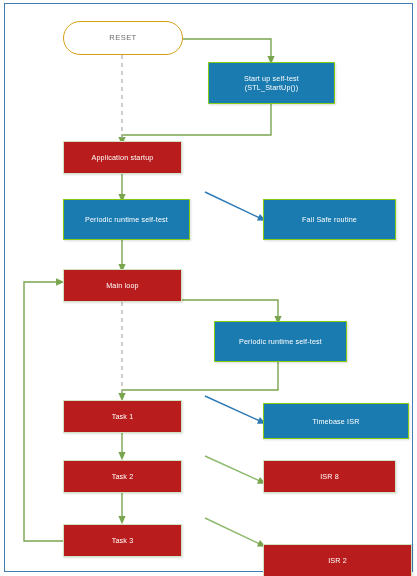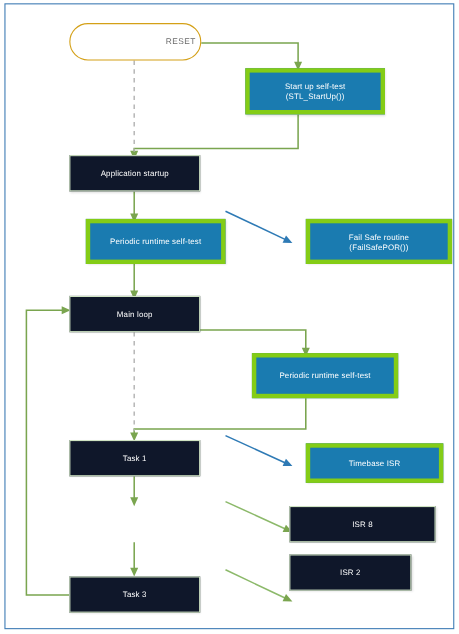--- a/index.html
+++ b/index.html
@@ -49,31 +49,30 @@
     letter-spacing: 0.15px;
     padding: 2px 4px;
   }
   .node .lines {
     display: block;
     width: 100%;
   }
   .node .l2 { display: block; }
 
   .node.green {
-    background: #0f172a;
+    background: #b91c1c;
     border: 1px solid #cfe3c2;
     box-shadow: 1px 1px 2px rgba(0,0,0,0.12);
     color: #ffffff;
   }
   .node.blue {
     background: #1a7bb0;
-    border: 4px solid #84cc16;
+    border: 1px solid #84cc16;
     box-shadow: 1px 1px 2px rgba(0,0,0,0.14);
     color: #ffffff;
-    margin-left: 15px;
   }
   .node.capsule {
     background: #ffffff;
     border: 1.3px solid #d4a017;
     border-radius: 22px;
     color: #6b6b6b;
     font-size: 7.6px;
     letter-spacing: 0.4px;
     box-shadow: none;
   }
@@ -122,21 +121,21 @@
 
     <path d="M205,456 L262,482" fill="none" stroke="#8cb96a" stroke-width="1.4" marker-end="url(#agreen)"></path>
 
     <path d="M122,493 L122,520" fill="none" stroke="#7aa54f" stroke-width="1.4" marker-end="url(#agreen)"></path>
 
     <path d="M205,518 L262,545" fill="none" stroke="#8cb96a" stroke-width="1.4" marker-end="url(#agreen)"></path>
 
     <path d="M63,541 L24,541 L24,282 L60,282" fill="none" stroke="#7aa54f" stroke-width="1.4" marker-end="url(#agreen)"></path>
   </svg>
 
-  <div class="node capsule" style="left:63px; top:21px; width:120px; height:34px;text-align:right;">
+  <div class="node capsule" style="left:63px; top:21px; width:120px; height:34px;">
     <span class="lines">
       <span>RESET</span>
     </span>
   </div>
 
   <div class="node blue" style="left:208px; top:62px; width:127px; height:42px;">
     <span class="lines">
       <span>Start up self-test</span>
       <span class="l2">(STL_StartUp())</span>
     </span>
@@ -150,21 +149,20 @@
 
   <div class="node blue" style="left:63px; top:199px; width:127px; height:41px;">
     <span class="lines">
       <span>Periodic runtime self-test</span>
     </span>
   </div>
 
   <div class="node blue" style="left:263px; top:199px; width:133px; height:41px;justify-content:center;">
     <span class="lines">
       <span>Fail Safe routine</span>
-      <span class="l2">(FailSafePOR())</span>
     </span>
   </div>
 
   <div class="node green" style="left:63px; top:269px; width:119px; height:33px;">
     <span class="lines">
       <span>Main loop</span>
     </span>
   </div>
 
   <div class="node blue" style="left:214px; top:321px; width:133px; height:41px;">
@@ -172,38 +170,43 @@
       <span>Periodic runtime self-test</span>
     </span>
   </div>
 
   <div class="node green" style="left:63px; top:400px; width:119px; height:33px;justify-content:center;">
     <span class="lines">
       <span>Task 1</span>
     </span>
   </div>
 
-  <div class="node blue" style="left:263px; top:403px; width:125px; height:36px;">
+  <div class="node blue" style="left:263px; top:403px; width:146px; height:36px;">
     <span class="lines">
       <span>Timebase ISR</span>
     </span>
   </div>
 
+  <div class="node green" style="left:63px; top:460px; width:119px; height:33px;">
+    <span class="lines">
+      <span>Task 2</span>
+    </span>
+  </div>
 
   <div class="node green" style="left:263px; top:460px; width:133px; height:33px;">
     <span class="lines">
       <span>ISR 8</span>
     </span>
   </div>
 
   <div class="node green" style="left:63px; top:524px; width:119px; height:33px;">
     <span class="lines">
       <span>Task 3</span>
     </span>
   </div>
 
-  <div class="node green" style="left:263px; top:504px; width:111px; height:33px;">
+  <div class="node green" style="left:263px; top:544px; width:149px; height:33px;">
     <span class="lines">
       <span>ISR 2</span>
     </span>
   </div>
 
 </div>
 
 </body></html>

